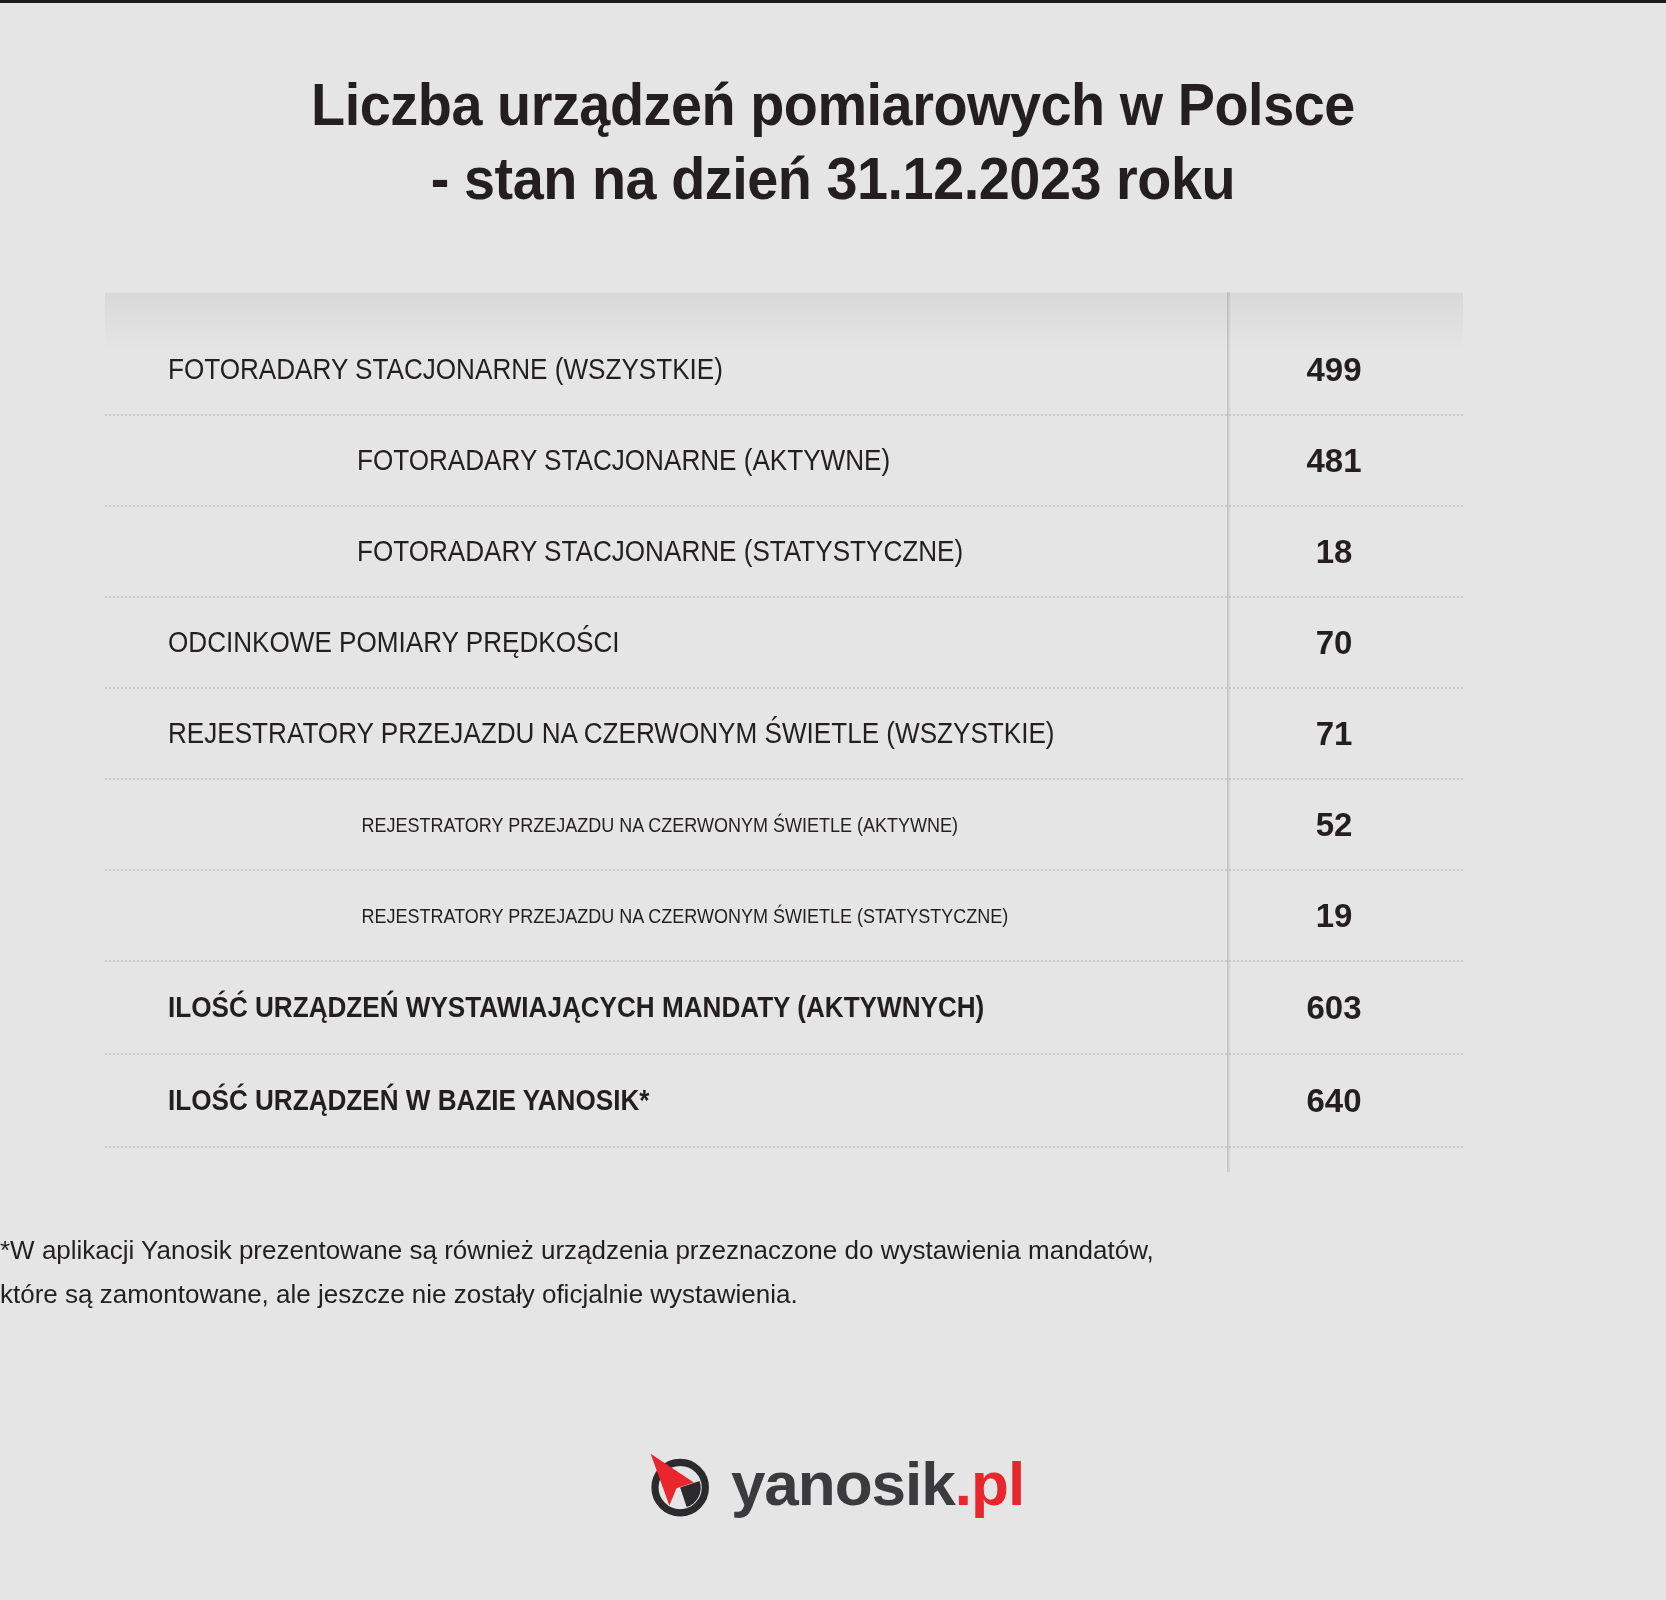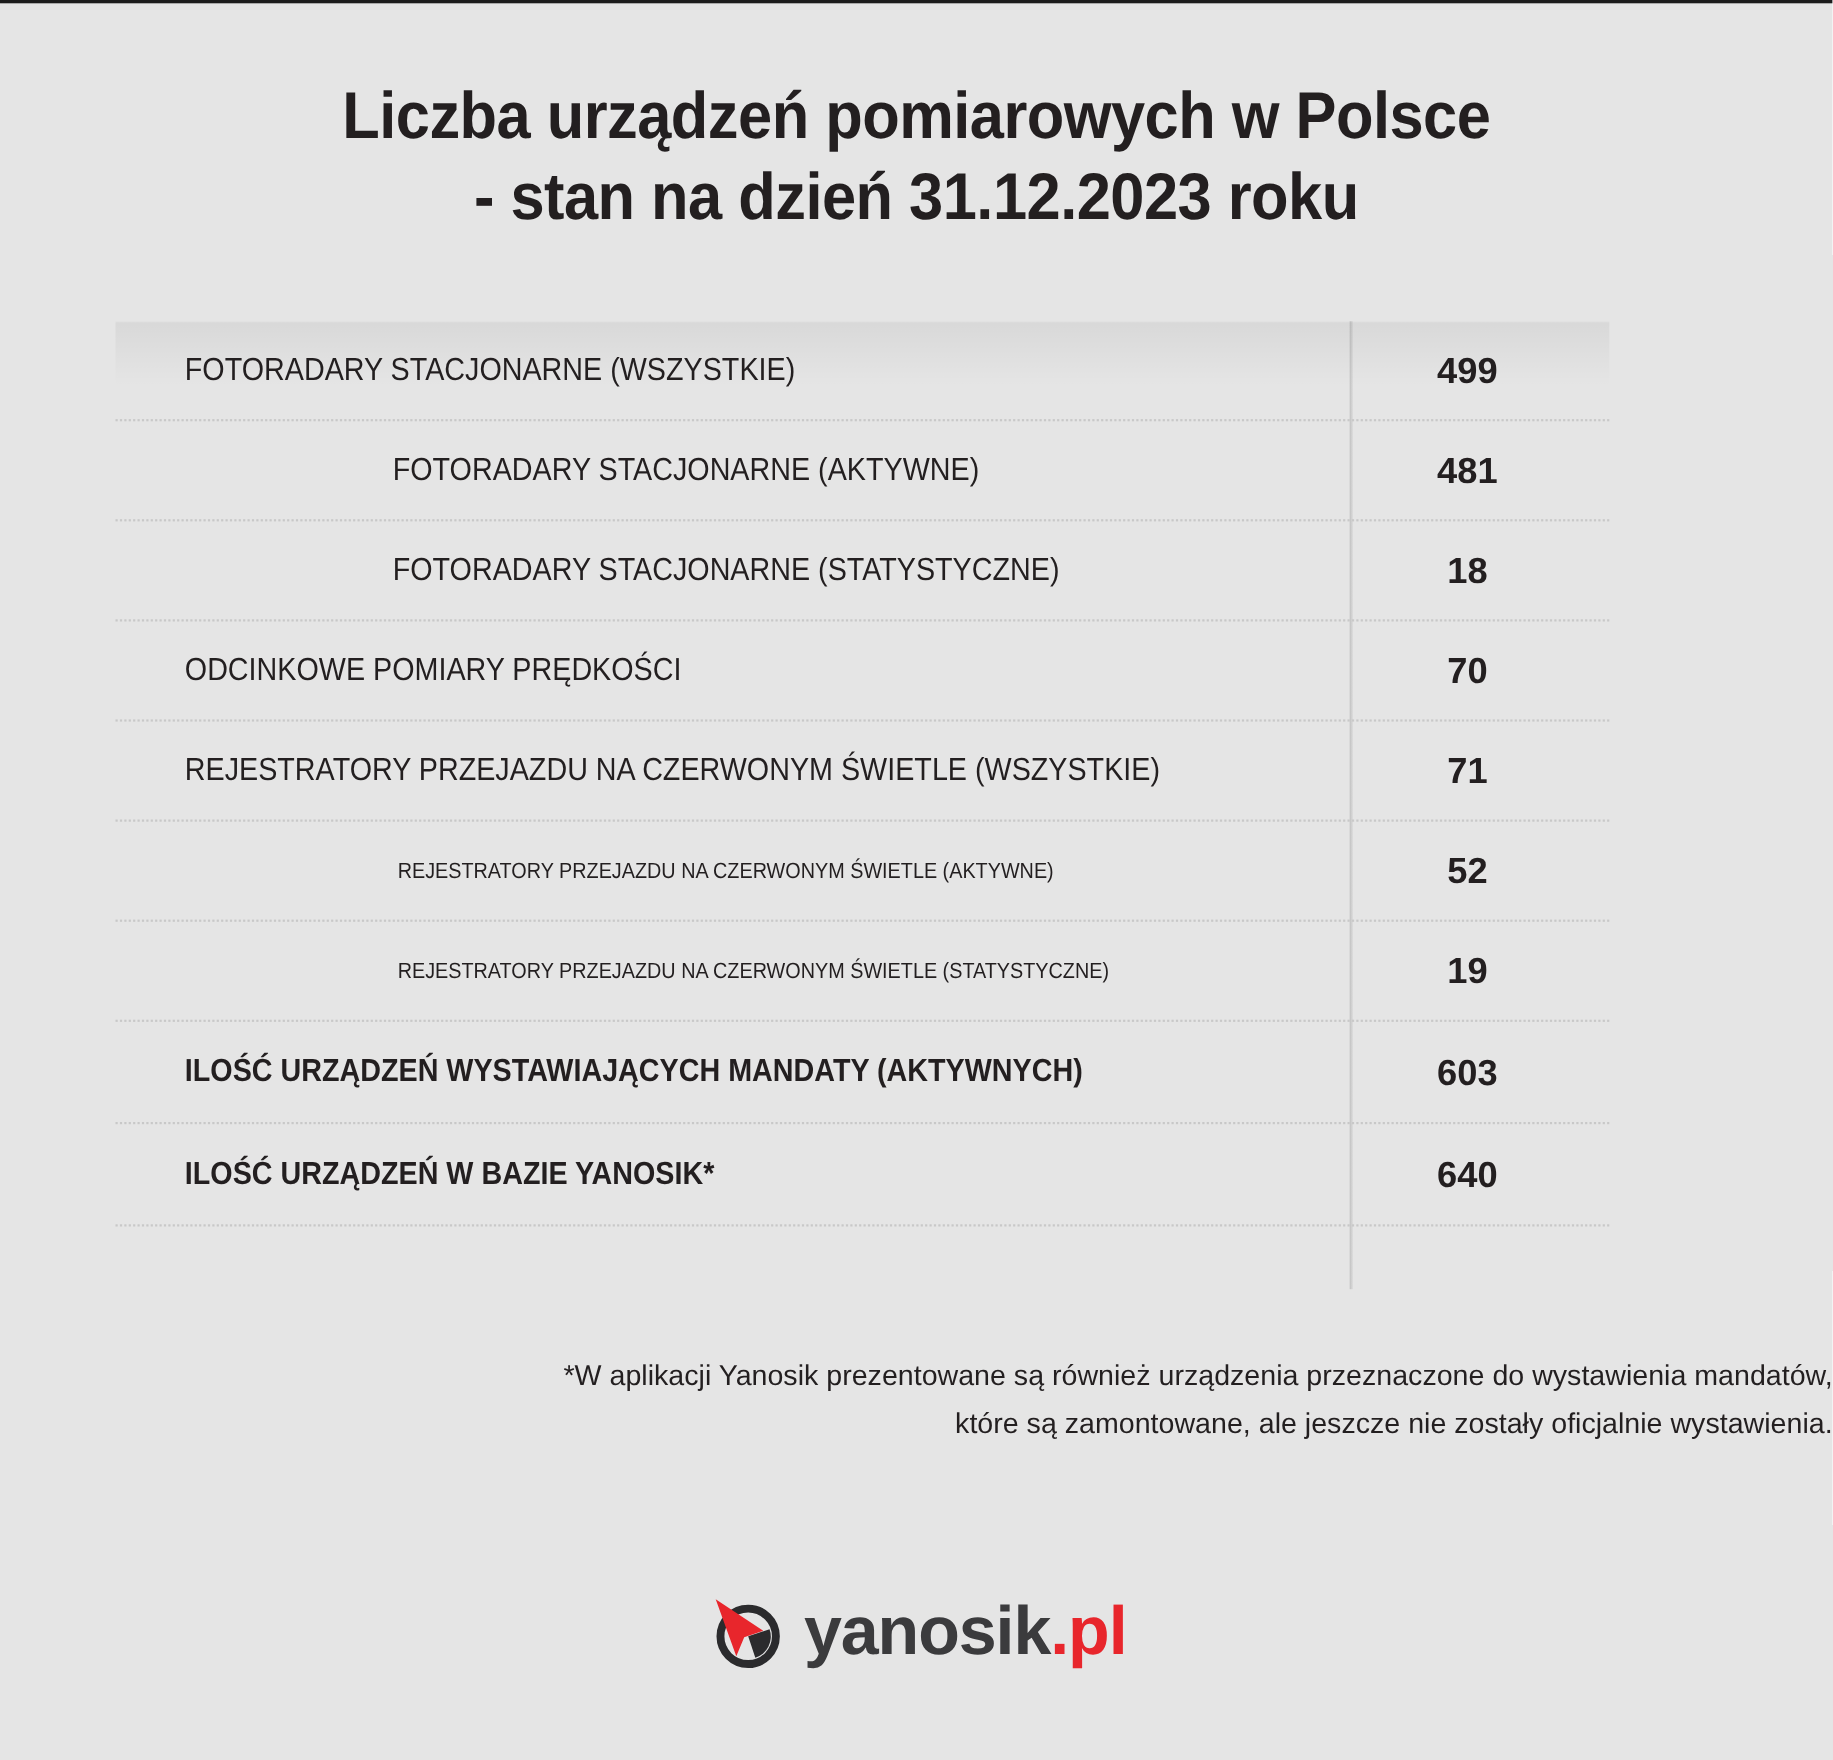--- a/index.html
+++ b/index.html
@@ -85,20 +85,21 @@
     left: 1122px;
     width: 3px;
     height: 880px;
     background: linear-gradient(to right, rgba(0,0,0,0.16), rgba(0,0,0,0.03));
     pointer-events: none;
   }
 
   .rows {
     position: relative;
     width: 1358px;
+    margin-top: 33px;
   }
   .row {
     position: relative;
     display: flex;
     align-items: center;
     width: 1358px;
     border-bottom: 2px dotted #c8c8c8;
     box-sizing: border-box;
   }
   .row:last-child { border-bottom: 2px dotted #c8c8c8; }
@@ -140,21 +141,21 @@
     font-weight: bold;
     font-size: 29px;
   }
 
   
   .footnote {
     position: absolute;
     top: 1228px;
     left: 0;
     width: 1666px;
-    text-align: right;
+    text-align: left;
     font-size: 26px;
     line-height: 44px;
     color: #231f20;
   }
   .footnote-line { display: block; white-space: nowrap; }
 
   
   .logo {
     position: absolute;
     top: 1448px;

